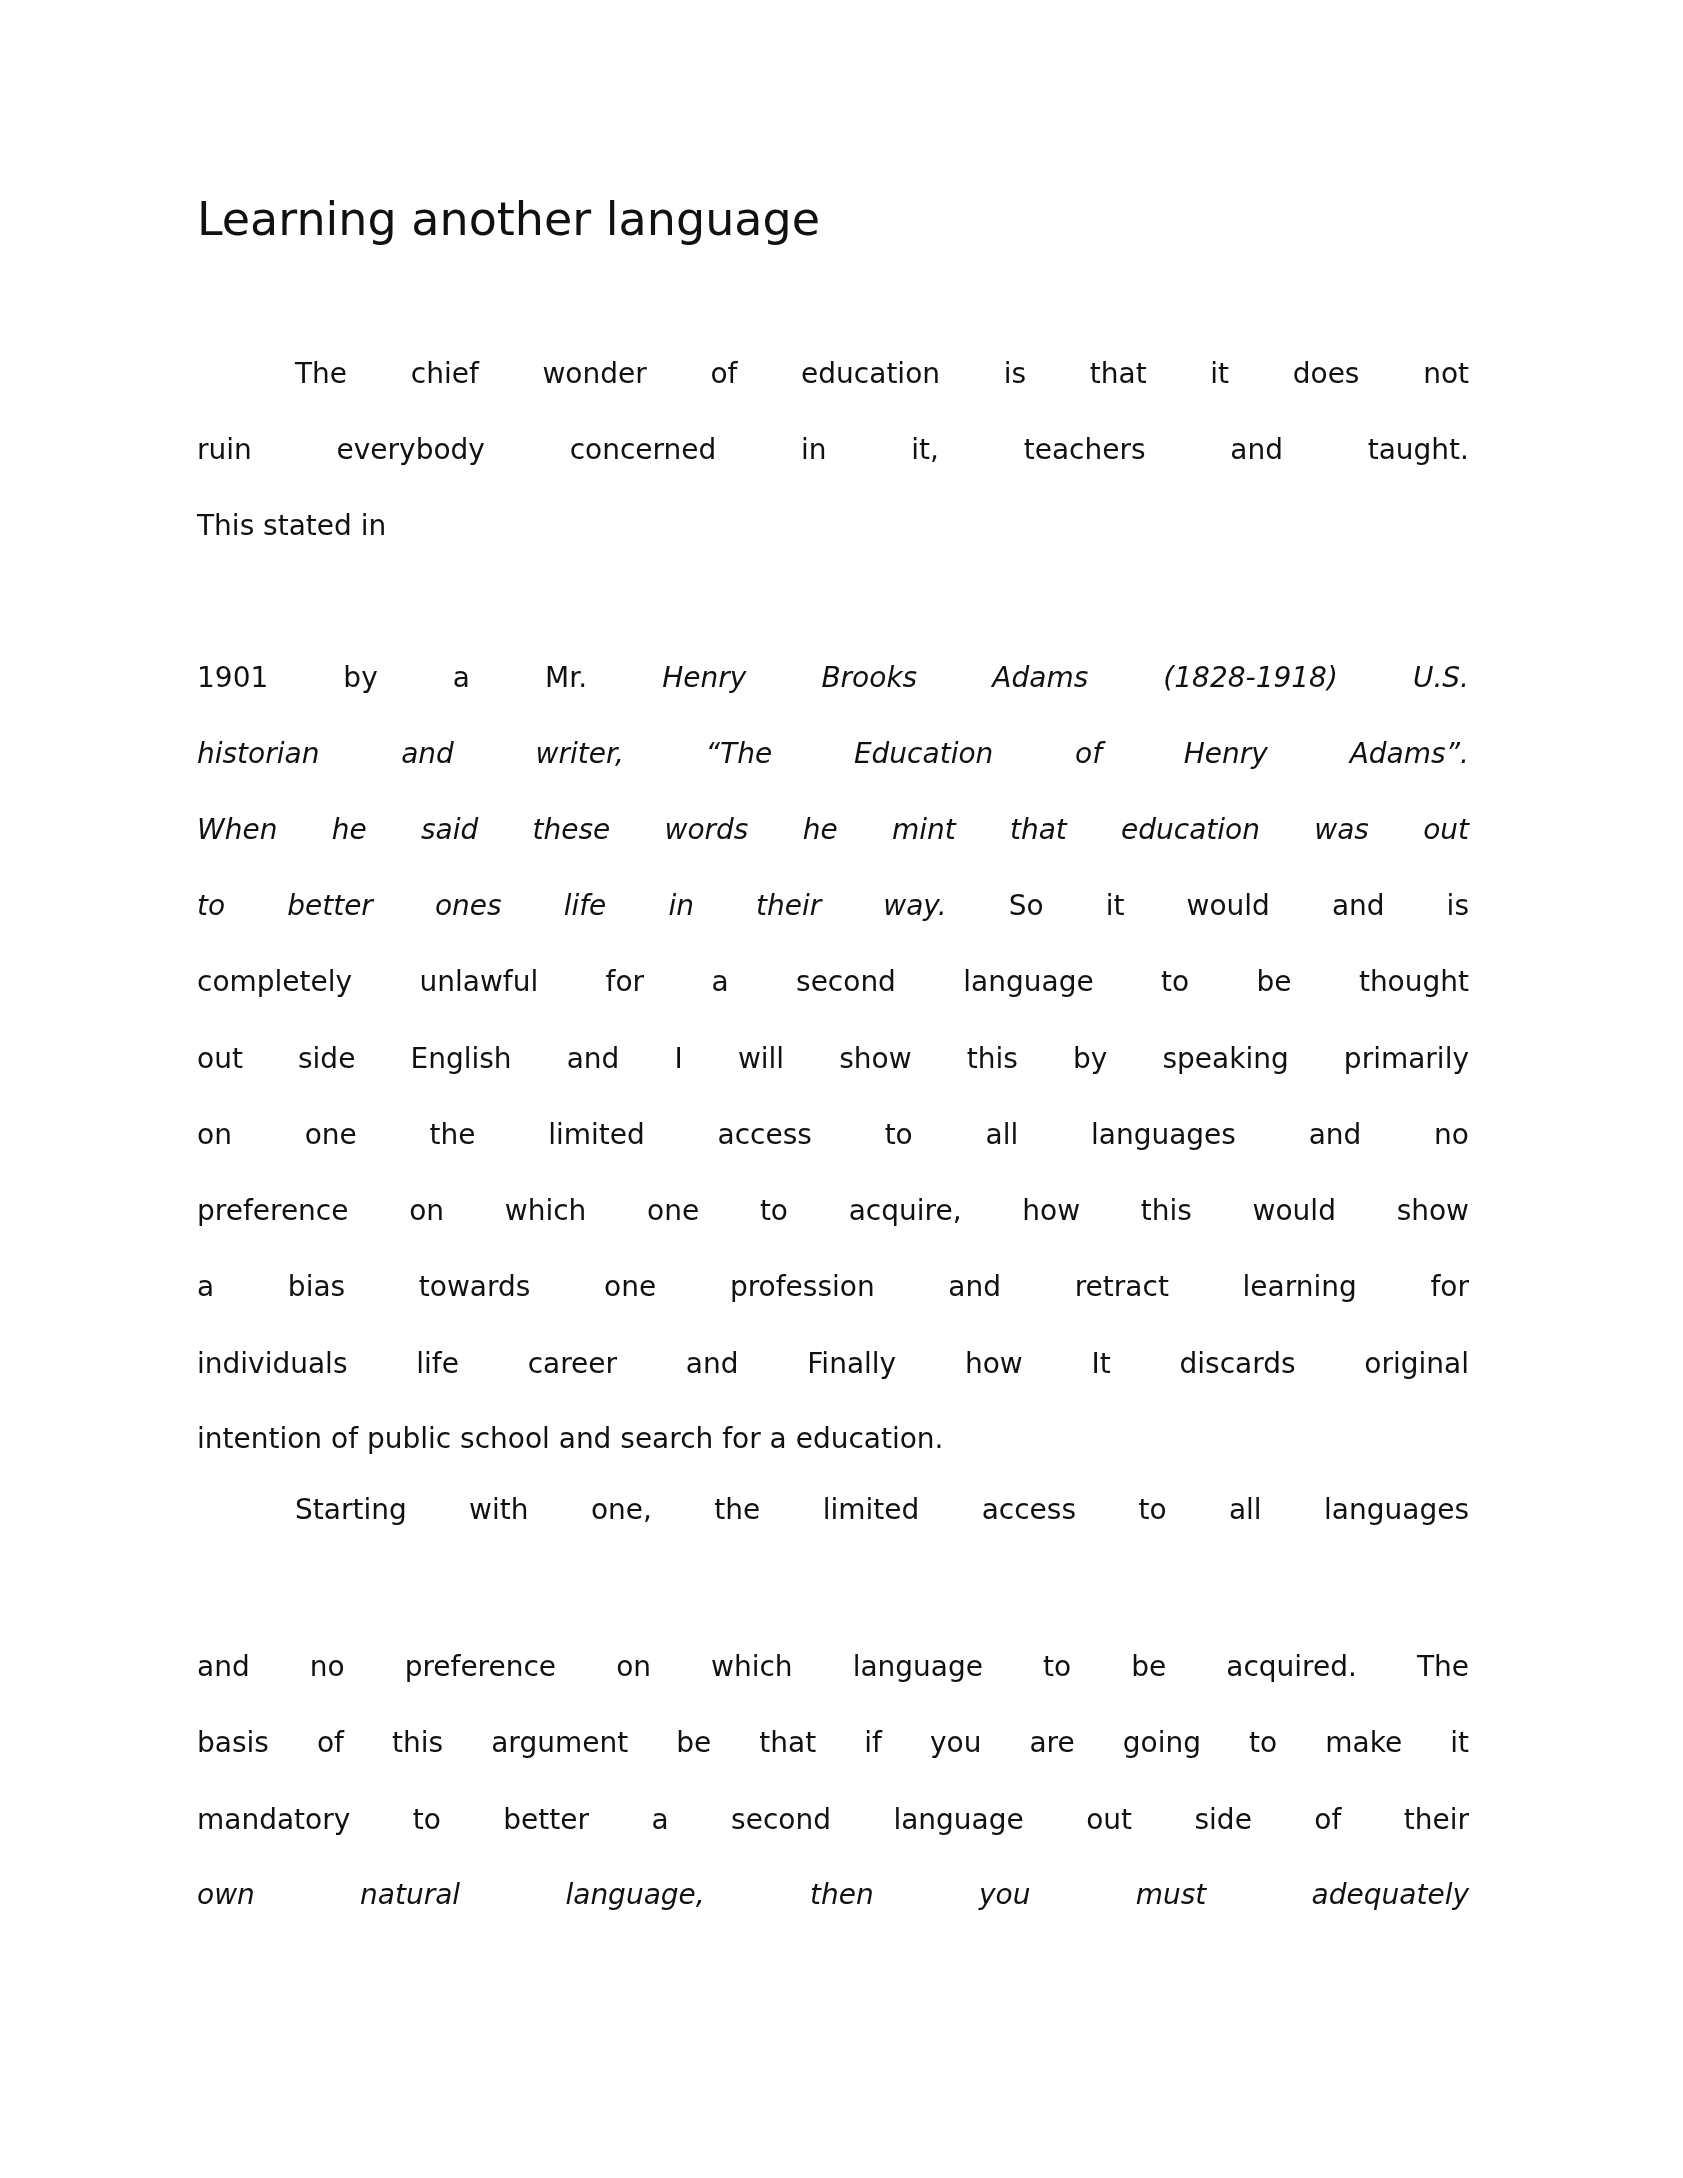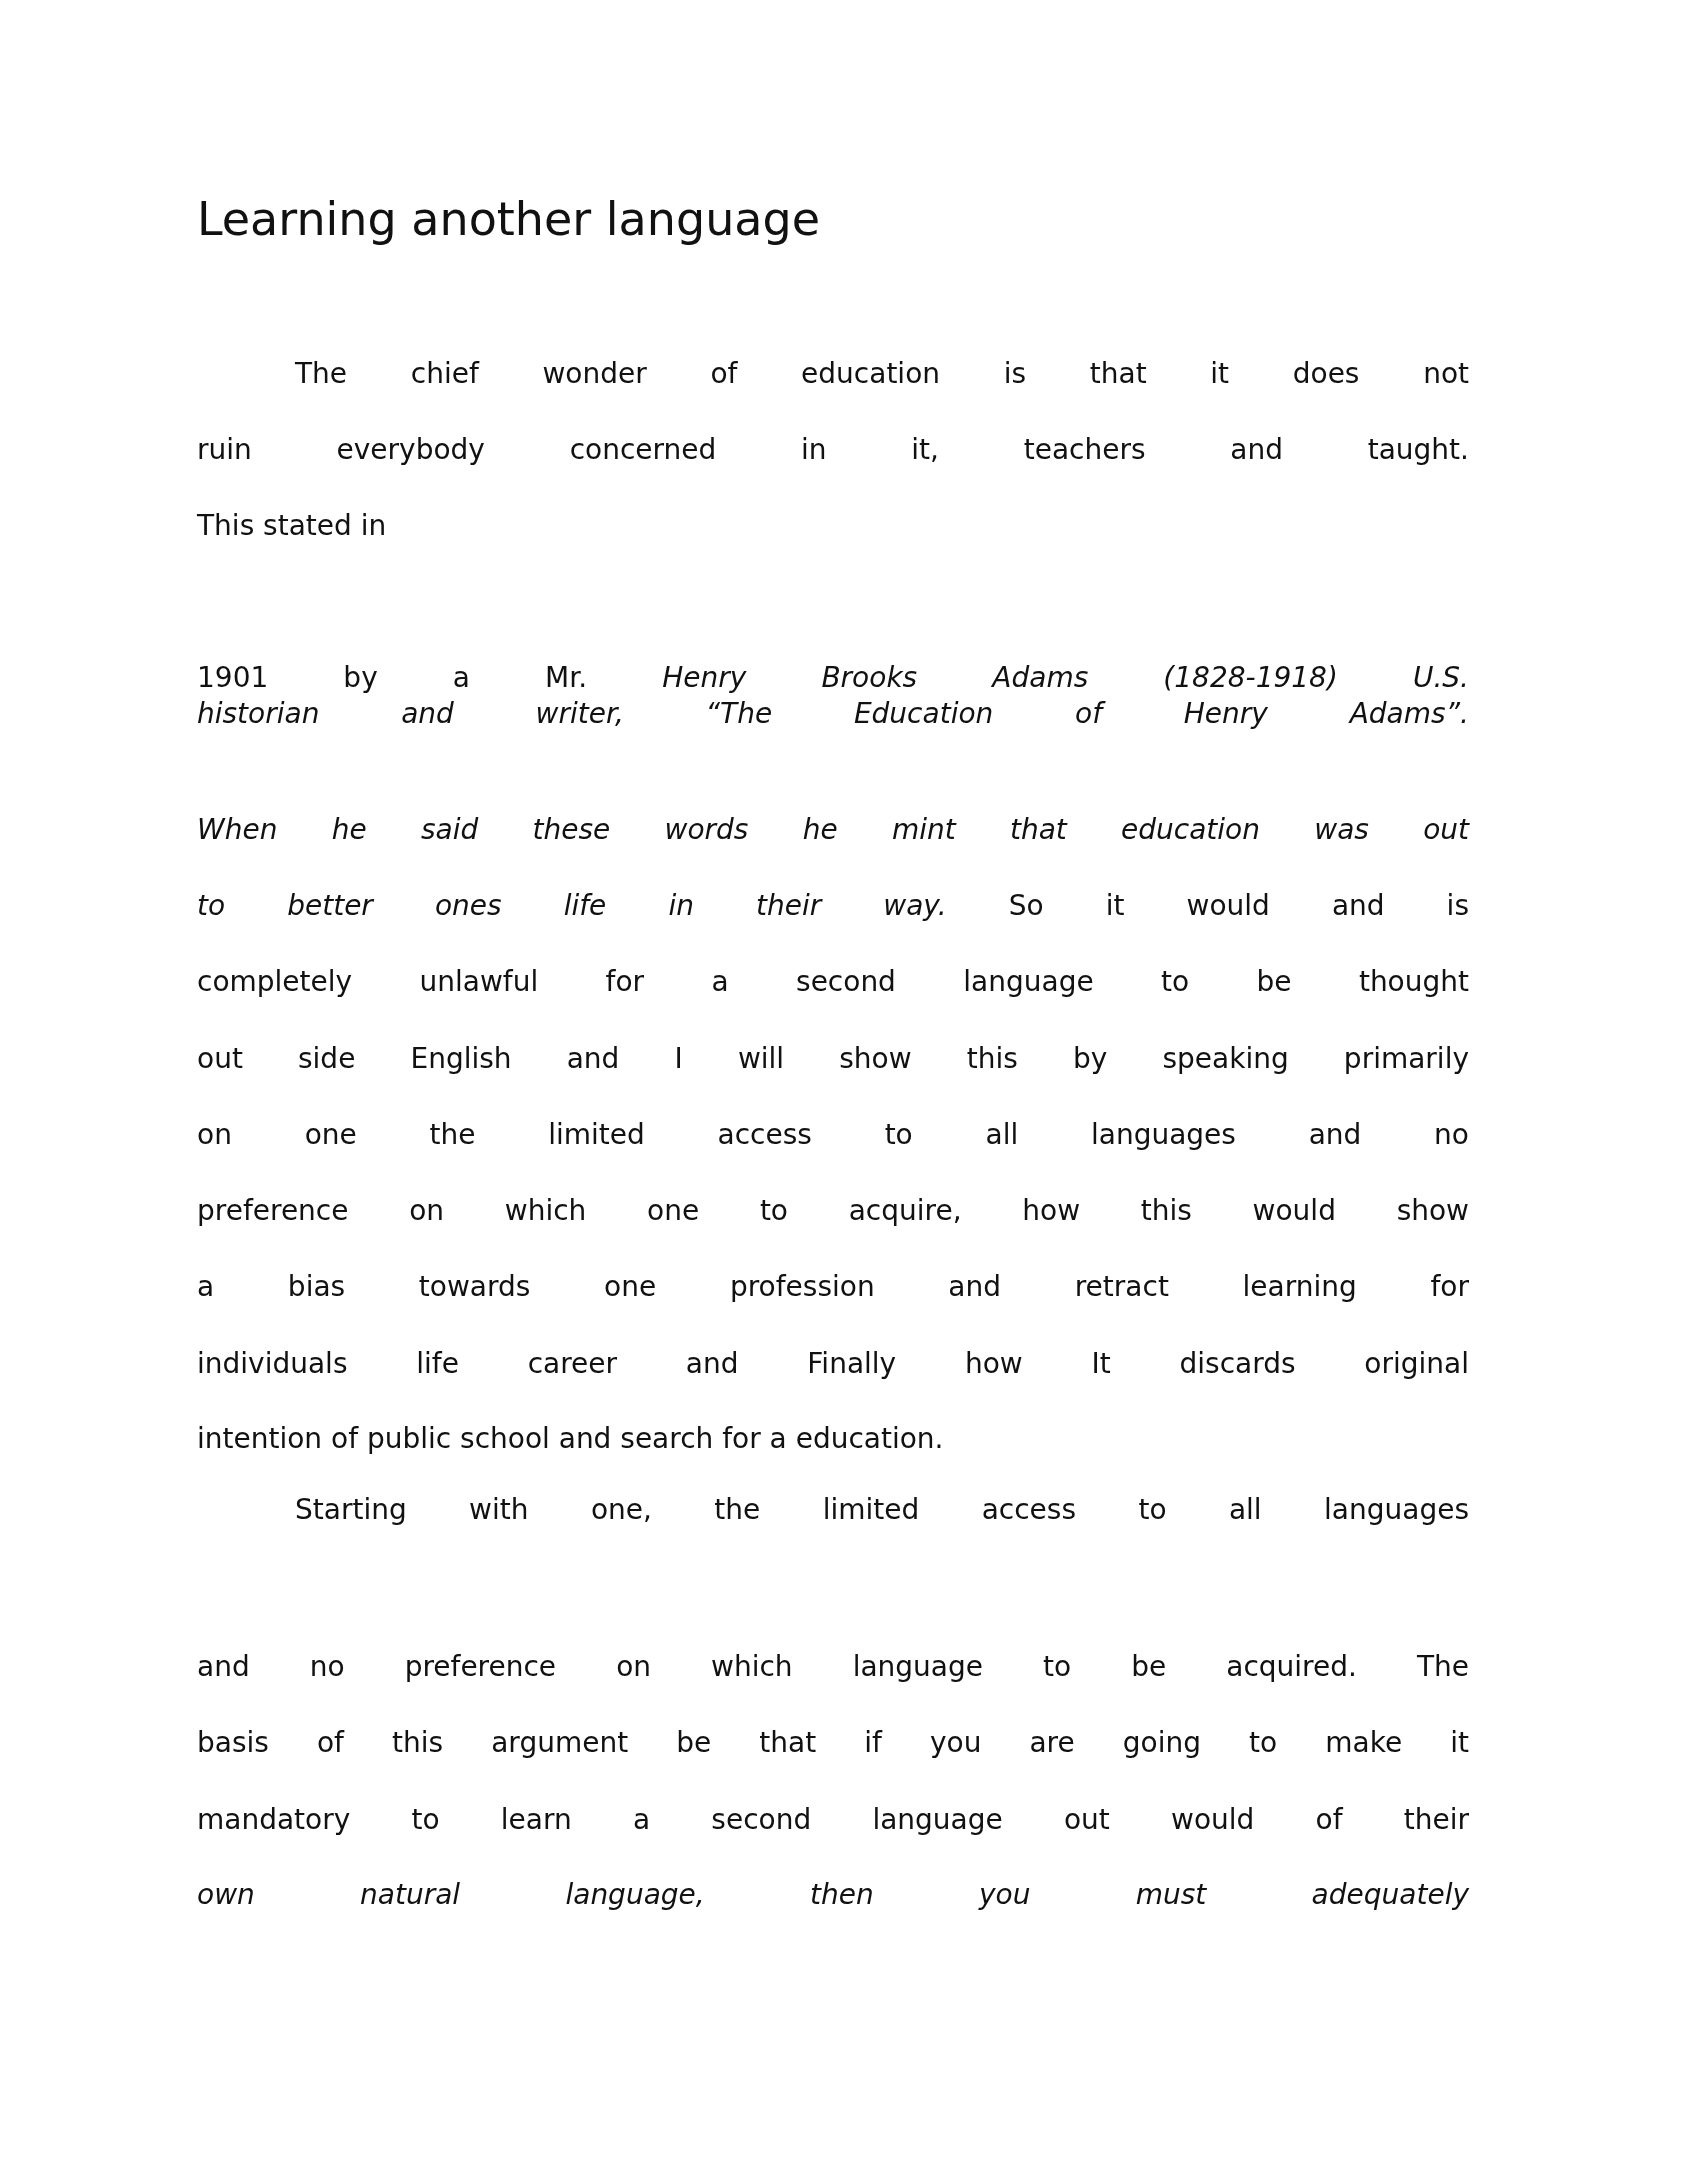--- a/index.html
+++ b/index.html
@@ -19,33 +19,33 @@
   <div class="line title" style="top:194px;">Learning another language</div>
 
   <div>
     <div class="line indent just" style="top:348px;">The chief wonder of education is that it does not</div>
     <div class="line just" style="top:424px;">ruin everybody concerned in it, teachers and taught.</div>
     <div class="line" style="top:500px;">This stated in</div>
   </div>
 
   <div>
     <div class="line just" style="top:652px;"><span>1901 by a Mr. </span> <span class="it">Henry Brooks Adams (1828-1918) U.S.</span></div>
-    <div class="line just it" style="top:688px;">historian and writer, “The Education of Henry Adams”.</div>
+    <div class="line just it" style="top:728px;">historian and writer, “The Education of Henry Adams”.</div>
     <div class="line just it" style="top:804px;">When he said these words he mint that education was out</div>
     <div class="line just" style="top:880px;"><span class="it">to better ones life in their way.</span> <span> So it would and is</span></div>
     <div class="line just" style="top:956px;">completely unlawful for a second language to be thought</div>
     <div class="line just" style="top:1033px;">out side English and I will show this by speaking primarily</div>
     <div class="line just" style="top:1109px;">on one the limited access to all languages and no</div>
     <div class="line just" style="top:1185px;">preference on which one to acquire, how this would show</div>
     <div class="line just" style="top:1261px;">a bias towards one profession and retract learning for</div>
     <div class="line just" style="top:1338px;">individuals life career and Finally how It discards original</div>
     <div class="line" style="top:1413px;">intention of public school and search for a education.</div>
   </div>
 
   <div>
     <div class="line indent just" style="top:1484px;">Starting with one, the limited access to all languages</div>
     <div class="line just" style="top:1641px;">and no preference on which language to be acquired. The</div>
     <div class="line just" style="top:1717px;">basis of this argument be that if you are going to make it</div>
-    <div class="line just" style="top:1794px;">mandatory to learn a second language out would of their</div>
+    <div class="line just" style="top:1794px;">mandatory to better a second language out side of their</div>
     <div class="line just" style="top:1869px;font-style:italic;">own natural language, then you must adequately</div>
   </div>
 </div>
 
 
 </body></html>

